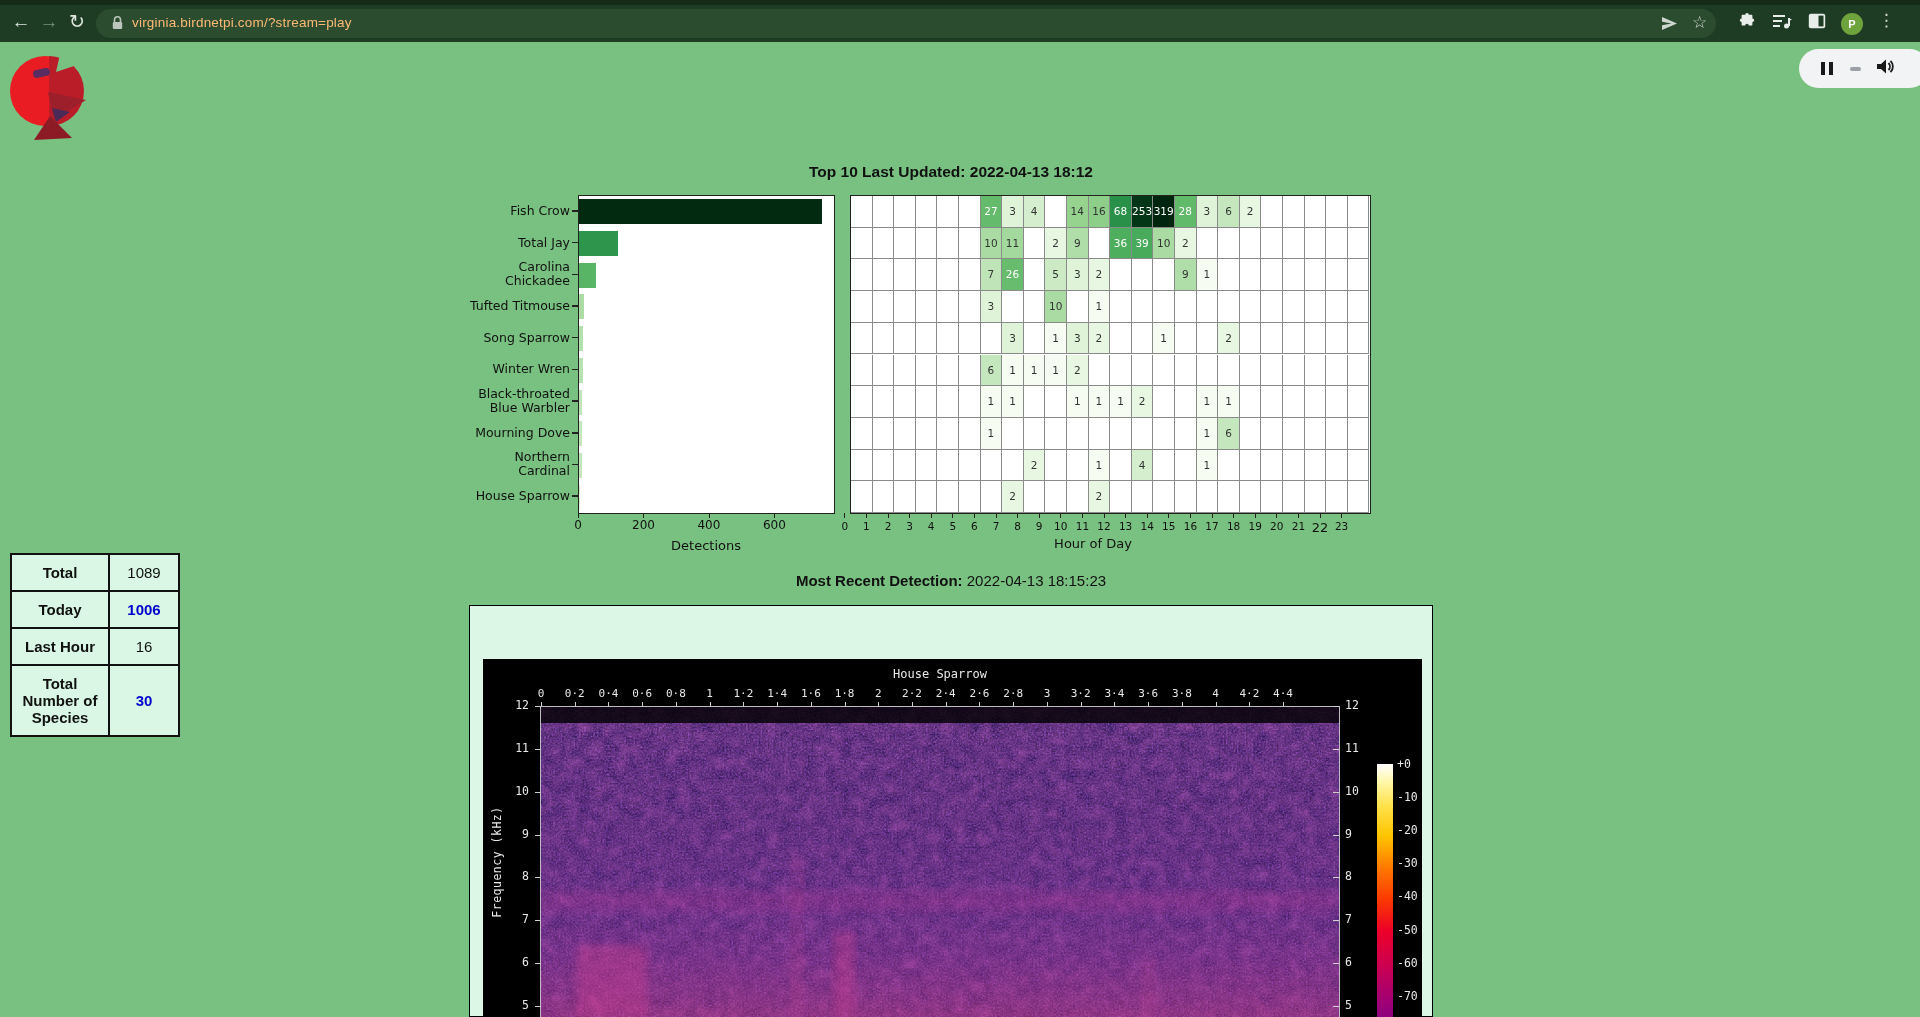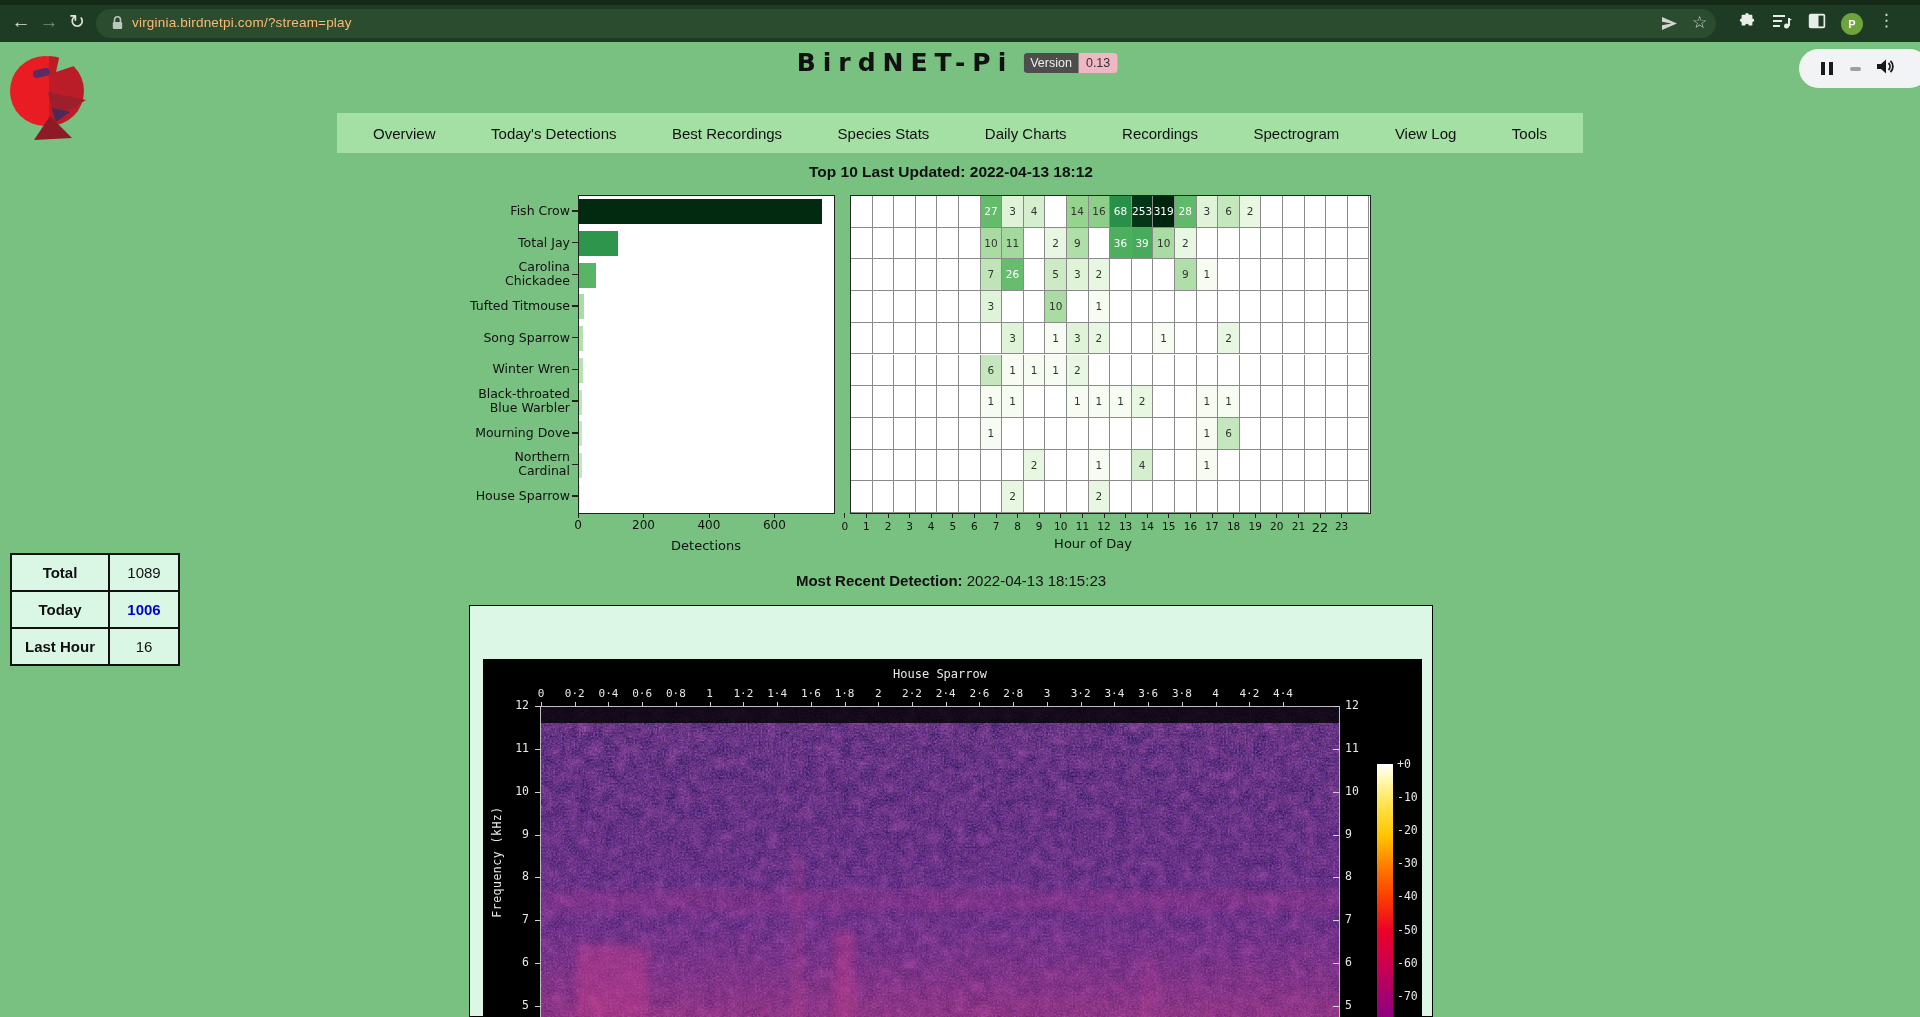--- a/index.html
+++ b/index.html
@@ -128,54 +128,36 @@
       <circle cx="37" cy="41" r="35" fill="#ea1c23"></circle>
       <path d="M41 6 A35 35 0 0 1 41 76 Z" fill="#bb1d28"></path>
       <path d="M40 42 L78 50 L46 70 Z" fill="#9d1f2c"></path>
       <path d="M42 66 L64 88 L26 90 Z" fill="#8c1b26"></path>
       <rect x="25" y="19" width="17" height="8" rx="4" fill="#5a2d62" transform="rotate(-12 33 23)"></rect>
       <path d="M44 58 L62 62 L48 72 Z" fill="#4b2a57"></path>
       <path d="M52 4 L66 16 L48 22 Z" fill="#79c180"></path>
     </svg>
   </div>
 
-  <div id="title-block">
-    <span id="page-title">BirdNET-Pi</span>
-    <span id="version-badge">
-      <span class="vl">Version</span>
-      <span class="vv">0.13</span>
-    </span>
-  </div>
 
   <div id="player">
     <span id="pause-ic">
         <i></i>
         <i></i>
       </span>
     <span id="seek-dash"></span>
     <span id="vol-ic">
       <svg width="19" height="17" viewBox="0 0 19 17">
           <path d="M1 6 L5 6 L10 1.5 L10 15.5 L5 11 L1 11 Z" fill="#1a1a1a"></path>
           <path d="M12.5 5 A5 5 0 0 1 12.5 12" fill="none" stroke="#1a1a1a" stroke-width="1.8"></path>
           <path d="M14.5 2.8 A8 8 0 0 1 14.5 14.2" fill="none" stroke="#1a1a1a" stroke-width="1.8"></path>
         </svg>
     </span>
   </div>
 
-  <div id="navbar">
-      <div class="nav-item">Overview</div>
-      <div class="nav-item">Today's Detections</div>
-      <div class="nav-item">Best Recordings</div>
-      <div class="nav-item">Species Stats</div>
-      <div class="nav-item">Daily Charts</div>
-      <div class="nav-item">Recordings</div>
-      <div class="nav-item">Spectrogram</div>
-      <div class="nav-item">View Log</div>
-      <div class="nav-item">Tools</div>
-    </div>
 
   <div id="top10-heading">
     <span>Top 10 Last Updated:</span>&nbsp;<span>2022-04-13 18:12</span>
   </div>
 
   <div id="chart-layer">
     <div id="bar-panel">
         <div class="hbar" style="top: 3.3px; width: 243.216px; background: rgb(1, 42, 16);"></div>
         <div class="hbar" style="top: 35px; width: 38.9538px; background: rgb(46, 149, 76);"></div>
         <div class="hbar" style="top: 66.7px; width: 17.3492px; background: rgb(89, 181, 102);"></div>
@@ -513,20 +495,24 @@
           <td class="stat-value">1089</td>
         </tr>
         <tr>
           <td class="stat-label">Today</td>
           <td class="stat-value link">1006</td>
         </tr>
         <tr>
           <td class="stat-label">Last Hour</td>
           <td class="stat-value">16</td>
         </tr>
+        <tr>
+          <td class="stat-label">Total Number of Species</td>
+          <td class="stat-value link">30</td>
+        </tr>
       </tbody>
     </table>
 
   <div id="most-recent">
     <b>Most Recent Detection:</b>&nbsp;<span>2022-04-13 18:15:23</span>
   </div>
 
   <div id="det-panel">
 
     <div id="spec">

